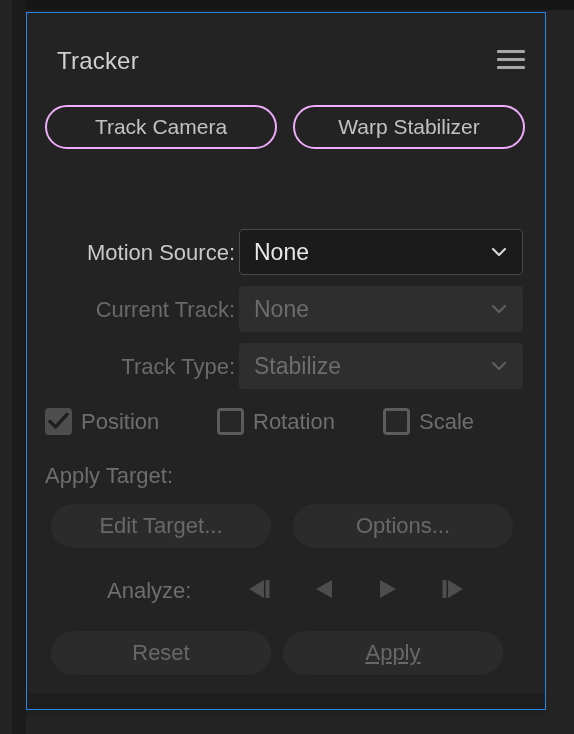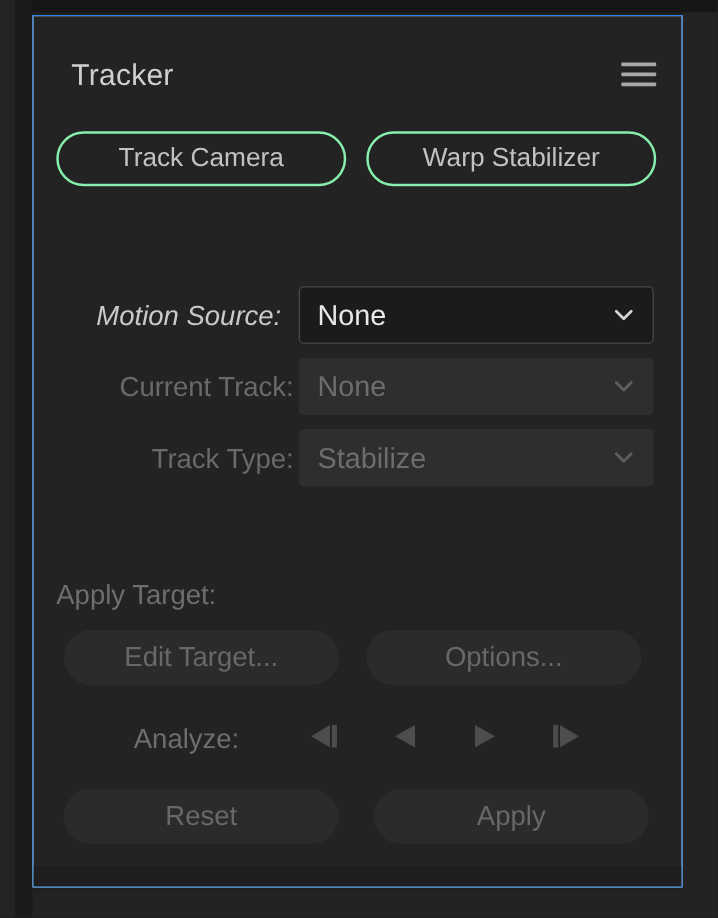--- a/index.html
+++ b/index.html
@@ -51,21 +51,21 @@
     background: #232323;
   }
 
   
   .panel {
     position: absolute;
     left: 26px;
     top: 12px;
     width: 520px;
     height: 698px;
-    background: #e5e5e5;
+    background: #0f766e;
     border: 1px solid #2b85e8;
   }
   .panel-inner {
     position: relative;
     width: 100%;
     height: 100%;
     background: #232323;
   }
   .panel-bottom-shade {
     position: absolute;
@@ -105,21 +105,21 @@
   .menu-btn i:nth-child(1) { top: 3px; }
   .menu-btn i:nth-child(2) { top: 11px; }
   .menu-btn i:nth-child(3) { top: 19px; }
 
   
   .pill {
     display: flex;
     align-items: center;
     justify-content: center;
     height: 44px;
-    border: 2px solid #86efac;
+    border: 2px solid #f0abfc;
     border-radius: 24px;
     background: #232323;
     color: #c2c2c2;
     font-size: 21px;
     cursor: pointer;
     white-space: nowrap;
   }
   .pill.w-left  { position: absolute; left: 18px;  width: 232px; }
   .pill.w-right { position: absolute; left: 266px; width: 232px; }
 
@@ -253,21 +253,21 @@
         <div class="menu-btn">
           <i></i>
             <i></i>
             <i></i>
         </div>
       </div>
 
       <div class="pill w-left" style="top:92px">Track Camera</div>
       <div class="pill w-right" style="top:92px">Warp Stabilizer</div>
 
-      <div class="fld-label enabled" style="top:227px; left:8px; width:190px;font-style:italic;">Motion Source:</div>
+      <div class="fld-label enabled" style="top:227px; left:18px; width:190px;">Motion Source:</div>
       <div class="select enabled" style="top:216px; left:212px; width:284px;">
         <span>None</span>
         <span class="chev">
           <svg viewBox="0 0 18 18">
               <path d="M3 6 L9 12 L15 6" fill="none" stroke="#d4d4d4" stroke-width="2.2" stroke-linecap="round" stroke-linejoin="round"></path>
             </svg>
         </span>
       </div>
 
       <div class="fld-label disabled" style="top:284px; left:18px; width:190px;">Current Track:</div>
@@ -283,20 +283,40 @@
       <div class="fld-label disabled" style="top:341px; left:18px; width:190px;">Track Type:</div>
       <div class="select disabled" style="top:330px; left:212px; width:284px;">
         <span>Stabilize</span>
         <span class="chev">
           <svg viewBox="0 0 18 18">
               <path d="M3 6 L9 12 L15 6" fill="none" stroke="#5f5f5f" stroke-width="2.2" stroke-linecap="round" stroke-linejoin="round"></path>
             </svg>
         </span>
       </div>
 
+      <div class="cbrow" style="top:395px">
+        <div class="cb" style="left:18px; top:0;">
+          <span class="box on">
+            <svg viewBox="0 0 21 19">
+                <path d="M2 9.5 L7.5 15 L19 2.5" fill="none" stroke="#1f1f1f" stroke-width="3.4" stroke-linecap="round" stroke-linejoin="round"></path>
+              </svg>
+          </span>
+          <span class="cb-label">Position</span>
+        </div>
+
+        <div class="cb" style="left:190px; top:0;">
+          <span class="box off"></span>
+          <span class="cb-label">Rotation</span>
+        </div>
+
+        <div class="cb" style="left:356px; top:0;">
+          <span class="box off"></span>
+          <span class="cb-label">Scale</span>
+        </div>
+      </div>
 
       <div class="section-label" style="top:450px; left:18px;">Apply Target:</div>
 
       <div class="fpill" style="top:491px; left:266px; width:220px;">Options...</div>
       <div class="fpill" style="top:491px; left:24px; width:220px;">Edit Target...</div>
 
       <div class="analyze-label" style="top:565px; left:80px;">Analyze:</div>
 
       <div class="tbtn" style="top:561px; left:212px;">
         <svg width="30" height="24" viewBox="0 0 30 24">
@@ -315,18 +335,18 @@
         </svg>
       </div>
       <div class="tbtn" style="top:561px; left:410px;">
         <svg width="30" height="24" viewBox="0 0 30 24">
           <rect x="2.5" y="3" width="4" height="18" fill="#4d4d4d"></rect>
           <path d="M8 3 L8 21 L23 12 Z" fill="#4d4d4d"></path>
         </svg>
       </div>
 
       <div class="fpill" style="top:618px; left:24px; width:220px;">Reset</div>
-      <div class="fpill" style="top:618px; left:272px; width:220px;">Apply</div>
+      <div class="fpill" style="top:618px; left:256px; width:220px;text-decoration:underline;">Apply</div>
 
       <div class="panel-bottom-shade"></div>
     </div>
   </div>
 </div>
 
 </body></html>

